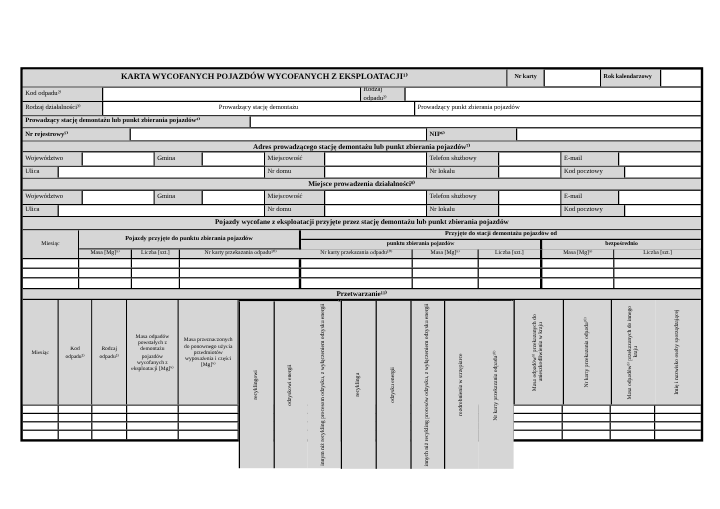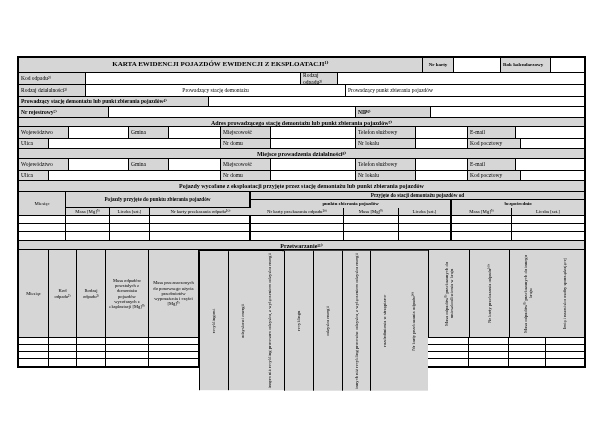--- a/index.html
+++ b/index.html
@@ -38,21 +38,21 @@
   #bt-body .trow { height:7px; }
   #bt-body .trow:last-child, #mt-body .trow:last-child { border-bottom:none; }
   .nw { white-space:nowrap; }
 </style>
 </head>
 <body>
 
 <div class="form">
 
   <div class="row" style="height:15px">
-    <div class="cell g title-cell" style="width:404px">KARTA EWIDENCJI POJAZDÓW EWIDENCJI Z EKSPLOATACJI¹⁾</div>
+    <div class="cell g title-cell" style="width:404px">KARTA WYCOFANYCH POJAZDÓW WYCOFANYCH Z EKSPLOATACJI¹⁾</div>
     <div class="cell g b c" style="width:31px;font-size:5px">Nr karty</div>
     <div class="cell" style="width:47px"></div>
     <div class="cell g b" style="width:50px;font-size:5px">Rok kalendarzowy</div>
     <div class="cell last"></div>
   </div>
 
   <div class="row" style="height:12px">
     <div class="cell g" style="width:67px">Kod odpadu²⁾</div>
     <div class="cell" style="width:215px"></div>
     <div class="cell g" style="width:37px">Rodzaj odpadu²⁾</div>

